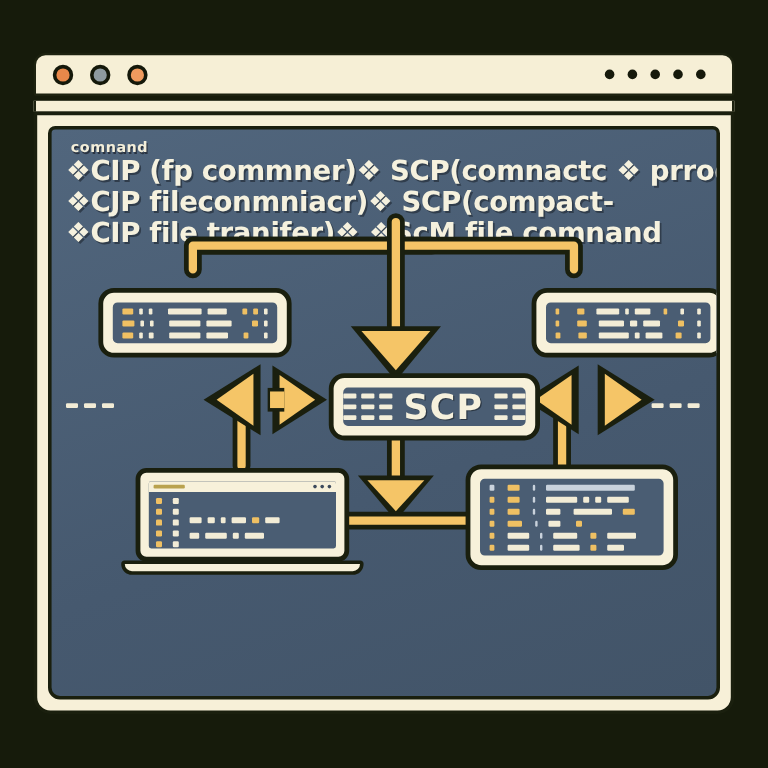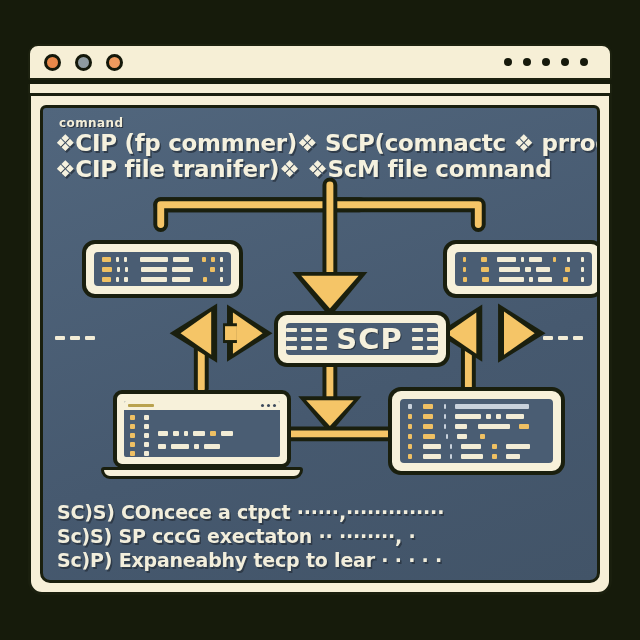--- a/index.html
+++ b/index.html
@@ -193,20 +193,21 @@
   </div>
   <div class="titlebar-strip"></div>
 
   <div class="framewrap">
     <div class="canvas">
 
       <div class="caption-small">comnand</div>
 
       <div class="toptext">
         <span class="row">❖CIP (fp commner)❖ SCP(comnactc ❖ prrod</span>
+        <span class="row">❖CJP fileconmniacr)❖ SCP(compact-</span>
         <span class="row">❖CIP file tranifer)❖     ❖ScM file comnand</span>
       </div>
 
       <svg class="wires" viewBox="0 0 560 478" preserveAspectRatio="none">
         <defs>
           <style>
             .wo{fill:none;stroke:#1a1f0e;stroke-width:15;stroke-linecap:round;stroke-linejoin:round;}
             .wi{fill:none;stroke:#f5c567;stroke-width:7;stroke-linecap:round;stroke-linejoin:round;}
             .ao{fill:#1a1f0e;}
             .ai{fill:#f5c567;}
@@ -458,21 +459,16 @@
             <span class="seg amber" style="width:4px"></span>
             <span class="seg" style="width:18px;margin-left:6px"></span>
             <span class="seg dim" style="width:2px;margin-left:4px"></span>
             <span class="seg" style="width:22px;margin-left:4px"></span>
             <span class="seg amber" style="width:5px;margin-left:4px"></span>
             <span class="seg" style="width:14px;margin-left:4px"></span>
           </div>
         </div>
       </div>
 
-      <div class="bottomtext">
-        <span class="row">SC)S) COncece a ctpct ······,··············</span>
-        <span class="row">Sc)S) SP cccG exectaton ·· ········,        ·</span>
-        <span class="row">Sc)P) Expaneabhy tecp to lear ·     ·   · · ·</span>
-      </div>
 
     </div>
   </div>
 </div>
 
 </body></html>

